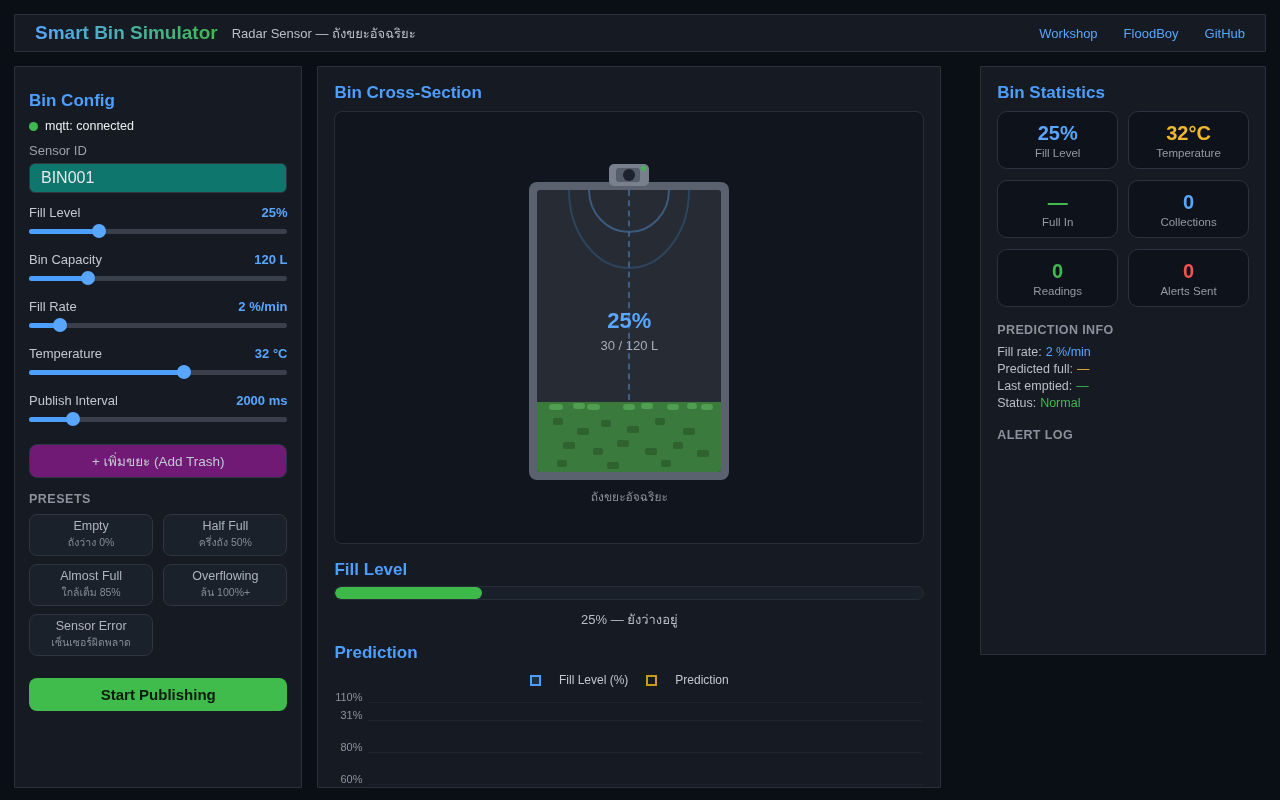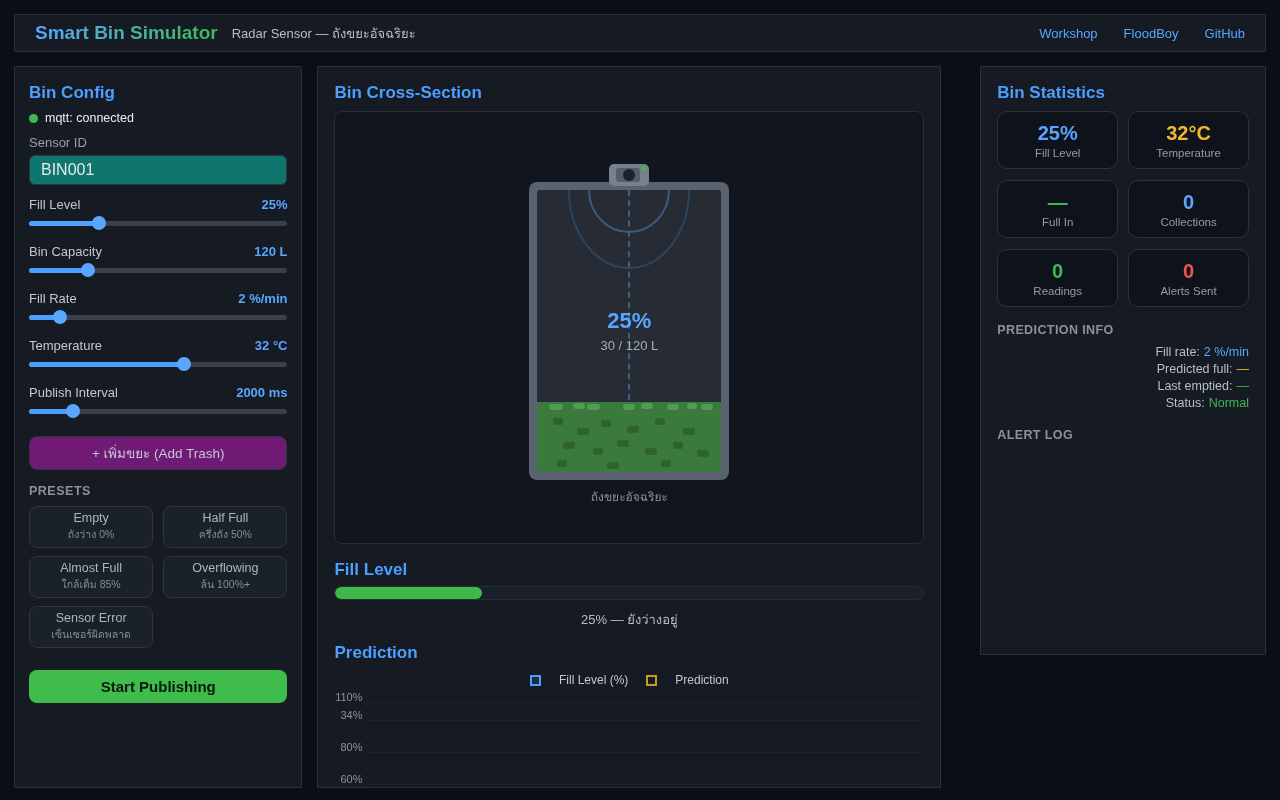--- a/index.html
+++ b/index.html
@@ -30,21 +30,21 @@
     background-clip: text;
     color: transparent;
     margin-right: 14px;
     white-space: nowrap;
   }
   .app-subtitle { font-size: 13px; color: #b9bfc9; flex: 1; }
   .nav { display: flex; gap: 26px; }
   .nav a { color: #58a6ff; font-size: 13px; text-decoration: none; cursor: pointer; }
   
   .main { display: flex; gap: 15px; margin: 0 14px; }
-  .col-left  { width: 300px; height: 722px; padding: 16px 14px; overflow: hidden; }
+  .col-left  { width: 300px; height: 722px; padding: 24px 14px; overflow: hidden; }
   .col-mid   { width: 650px; height: 722px; padding: 16px; overflow: hidden; }
   .col-right { width: 297px; height: 589px; padding: 16px; overflow: hidden; margin-left: 24px; }
   h2.sec { font-size: 17px; font-weight: bold; color: #4d9fff; margin-bottom: 8px; }
   
   .status-row { display: flex; align-items: center; gap: 7px; margin-bottom: 10px; }
   .dot { width: 9px; height: 9px; border-radius: 50%; background: #3fb950; }
   .status-text { font-size: 12.5px; color: #eceef1; }
   .field-label { font-size: 13px; color: #9aa1ac; margin-bottom: 5px; }
   .text-input {
     width: 100%; height: 30px;
@@ -171,21 +171,21 @@
     height: 58px; background: #0e131b; border: 1px solid #2b3240; border-radius: 10px;
     display: flex; flex-direction: column; align-items: center; justify-content: center; gap: 2px;
   }
   .stat-value { font-size: 20px; font-weight: bold; }
   .stat-label { font-size: 11.5px; color: #949aa5; }
   .c-blue { color: #58a6ff; }
   .c-yellow { color: #f0b82d; }
   .c-green { color: #3fb950; }
   .c-red { color: #f0544e; }
   .info-title { font-size: 12.5px; font-weight: bold; color: #8b929d; letter-spacing: 0.4px; margin-top: 16px; }
-  .info-rows { margin-top: 7px; text-align: right; }
+  .info-rows { margin-top: 7px; }
   .info-row { font-size: 12.5px; color: #b9bfc9; line-height: 17px; }
   .info-row .val { margin-left: 4px; }
 </style>
 </head>
 <body>
 
 <div class="panel header">
   <div class="app-title">Smart Bin Simulator</div>
   <div class="app-subtitle">Radar Sensor — ถังขยะอัจฉริยะ</div>
   <div class="nav">
@@ -379,21 +379,21 @@
         <span class="legend-label">Prediction</span>
       </div>
     </div>
 
     <div class="chart">
       <div class="tick-row" style="top:0;">
         <span class="tick-label">110%</span>
         <span class="gridline"></span>
       </div>
       <div class="tick-row" style="top:18px;">
-        <span class="tick-label">34%</span>
+        <span class="tick-label">31%</span>
         <span class="gridline"></span>
       </div>
       <div class="tick-row" style="top:50px;">
         <span class="tick-label">80%</span>
         <span class="gridline"></span>
       </div>
       <div class="tick-row" style="top:82px;">
         <span class="tick-label">60%</span>
         <span class="gridline"></span>
       </div>

